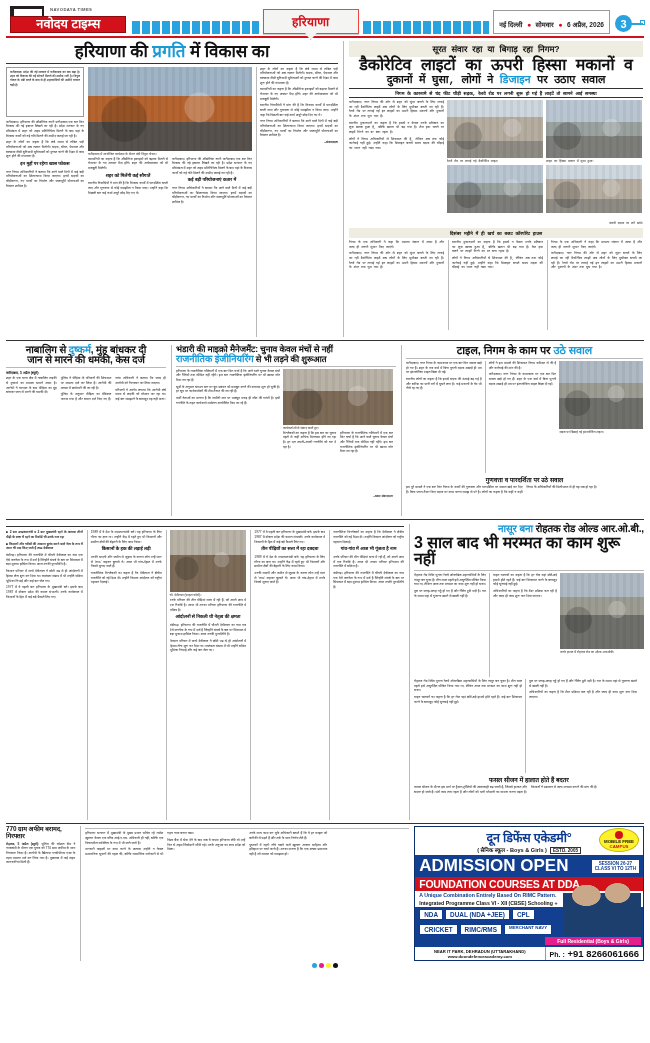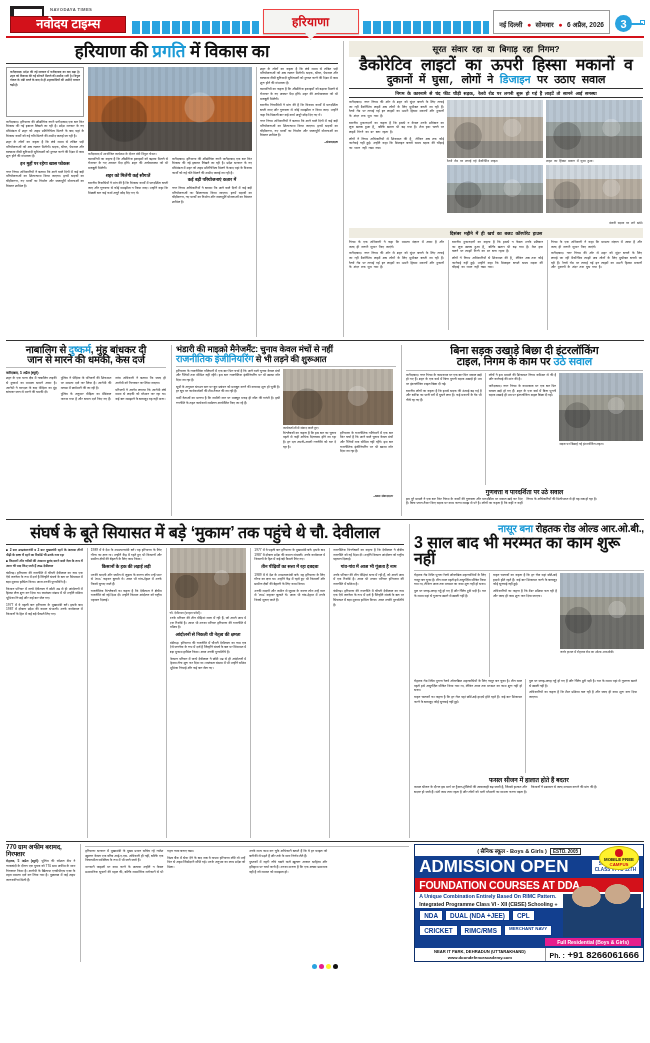--- a/index.html
+++ b/index.html
@@ -279,21 +279,20 @@
               <p>हरियाणा के राजनीतिक गलियारों में एक बार फिर चर्चा है कि आने वाले चुनाव केवल मंचों और रैलियों तक सीमित नहीं रहेंगे। इस बार राजनीतिक इंजीनियरिंग पर भी खासा जोर दिया जा रहा है।</p>
             </div>
             <div class="cap" style="text-align:right;font-weight:bold">–खास संवाददाता</div>
           </div>
         </div>
       </div>
     </div>
 
     <div style="width:242px" class="vline">
       <div style="padding-left:4px">
-        <div class="hl" style="font-size:11px;text-align:center">बिना सड़क उखाड़े बिछा दी इंटरलॉकिंग</div>
         <div class="hl" style="font-size:11px;text-align:center">
           <span>टाइल, निगम के काम पर </span><span class="blue">उठे सवाल</span>
         </div>
         <div class="hline" style="margin:2px 0"></div>
         <div style="display:flex;gap:3px">
           <div class="body-col" style="width:76px;height:112px;overflow:hidden">
             <p>फरीदाबाद। नगर निगम के कामकाज पर एक बार फिर सवाल खड़े हो गए हैं। शहर के एक वार्ड में बिना पुरानी सड़क उखाड़े ही उस पर इंटरलॉकिंग टाइल बिछा दी गई।</p>
             <p>स्थानीय लोगों का कहना है कि इससे सड़क की ऊंचाई बढ़ गई है और बारिश का पानी घरों में घुसने लगा है। कई मकानों के गेट भी नीचे रह गए हैं।</p>
           </div>
           <div class="body-col vline" style="width:72px;padding-left:3px;height:112px;overflow:hidden">
@@ -311,21 +310,20 @@
         </div>
       </div>
     </div>
   </div>
 
   <div class="hline-dark" style="margin:3px 0"></div>
 
   <div class="lower-wrap">
 
     <div style="width:398px">
-      <div class="hl" style="font-size:16px;text-align:center;margin-top:1px">संघर्ष के बूते सियासत में बड़े ‘मुकाम’ तक पहुंचे थे चौ. देवीलाल</div>
       <div class="hline-dark" style="margin:2px 0 3px"></div>
 
       <div style="display:flex;gap:4px">
         <div style="width:78px">
           <div class="body-col" style="height:290px;overflow:hidden">
             <p style="font-weight:bold">■ <span>2 बार उपप्रधानमंत्री व 2 बार मुख्यमंत्री रहने के अलावा तीनों पीढ़ी के सत्ता में रहने का रिकॉर्ड भी उनके नाम रहा</span></p>
             <p style="font-weight:bold">■ <span>किसानों और गरीबों की आवाज बुलंद करने वाले नेता के रूप में आज भी याद किए जाते हैं ताऊ देवीलाल</span></p>
             <p>चंडीगढ़। हरियाणा की राजनीति में चौधरी देवीलाल का नाम एक ऐसे जननेता के रूप में दर्ज है जिन्होंने संघर्ष के बल पर सियासत में बड़ा मुकाम हासिल किया। आज उनकी पुण्यतिथि है।</p>
             <p>किसान परिवार में जन्मे देवीलाल ने छोटी उम्र से ही आंदोलनों में हिस्सा लेना शुरू कर दिया था। स्वतंत्रता संग्राम में भी उन्होंने सक्रिय भूमिका निभाई और कई बार जेल गए।</p>
             <p>1977 में वे पहली बार हरियाणा के मुख्यमंत्री बने। इसके बाद 1987 में दोबारा प्रदेश की कमान संभाली। उनके कार्यकाल में किसानों के हित में कई बड़े फैसले लिए गए।</p>
@@ -428,20 +426,21 @@
           <p>सरकारी फाइलों पर काम करने के अलावा उन्होंने न केवल प्रशासनिक सुधारों की पहल की, बल्कि सामाजिक सरोकारों से भी गहरा नाता बनाए रखा।</p>
           <p>विश्व बैंक में सेवा देने के बाद जब वे वापस हरियाणा लौटे तो उन्हें फिर से अहम जिम्मेदारी सौंपी गई। उनके अनुभव का लाभ प्रदेश को मिला।</p>
           <p>उनके साथ काम कर चुके अधिकारी बताते हैं कि वे हर फाइल को बारीकी से पढ़ते हैं और तर्क के साथ निर्णय लेते हैं।</p>
           <p>पुस्तकों में गहरी रुचि रखने वाले खुल्लर अक्सर साहित्य और इतिहास पर चर्चा करते हैं। उनका मानना है कि एक अच्छा प्रशासक वही है जो समाज को समझता हो।</p>
         </div>
       </div>
     </div>
 
     <div class="ad">
       <div class="ad-top">
+        <div class="ad-hi">दून डिफेंस एकेडमी°</div>
         <div class="ad-sub">
           <span>( सैनिक स्कूल - Boys &amp; Girls )</span><span class="estd">ESTD. 2005</span>
         </div>
         <div class="ad-badge">
           <div class="bdot"></div>
           <div class="b1">MOBILE FREE</div>
           <div class="b2">CAMPUS</div>
         </div>
       </div>
 

